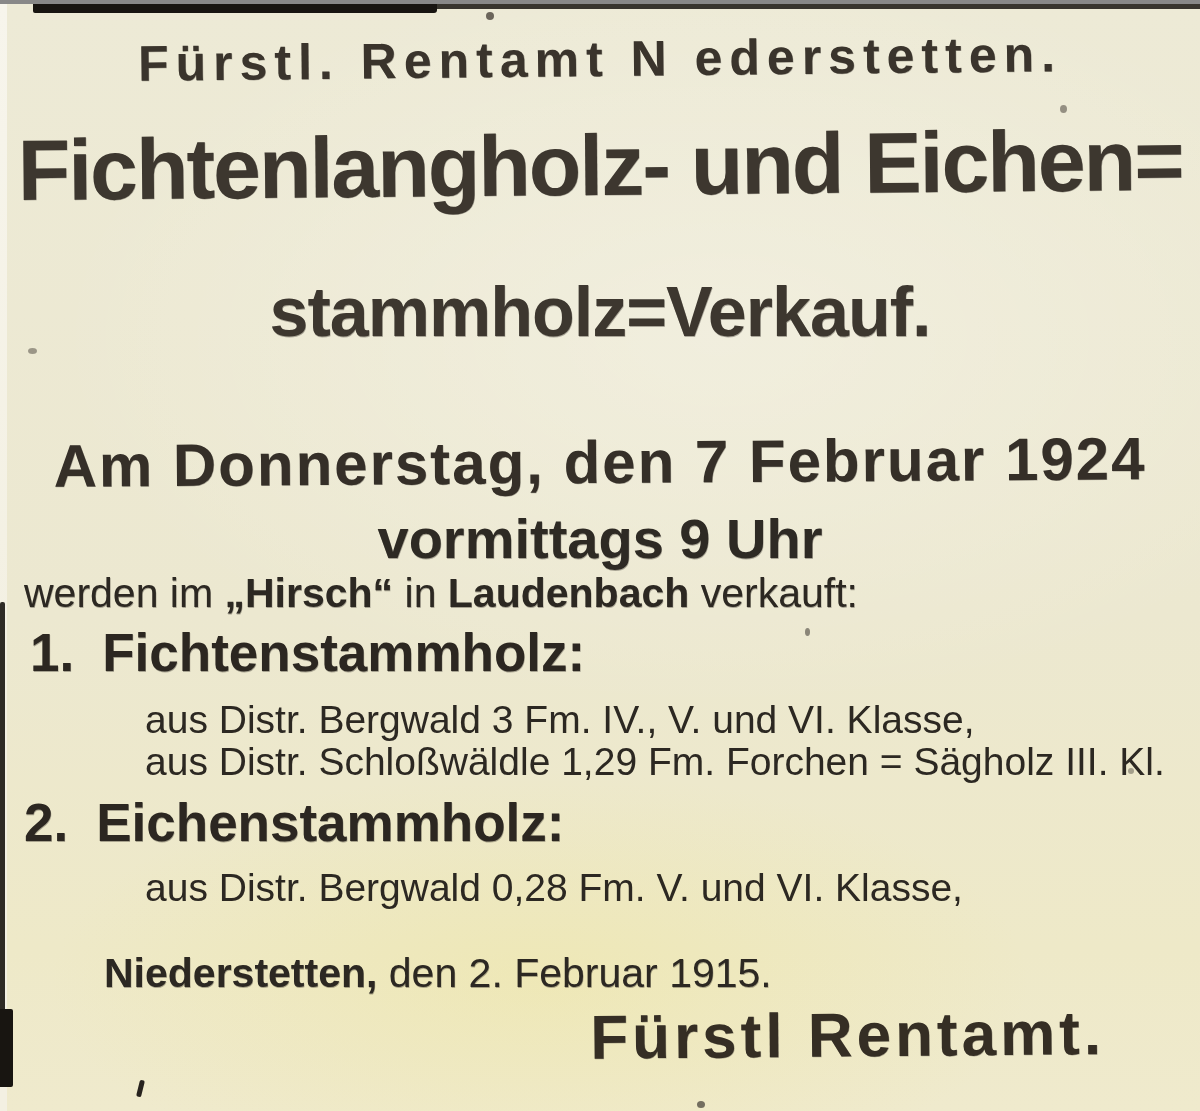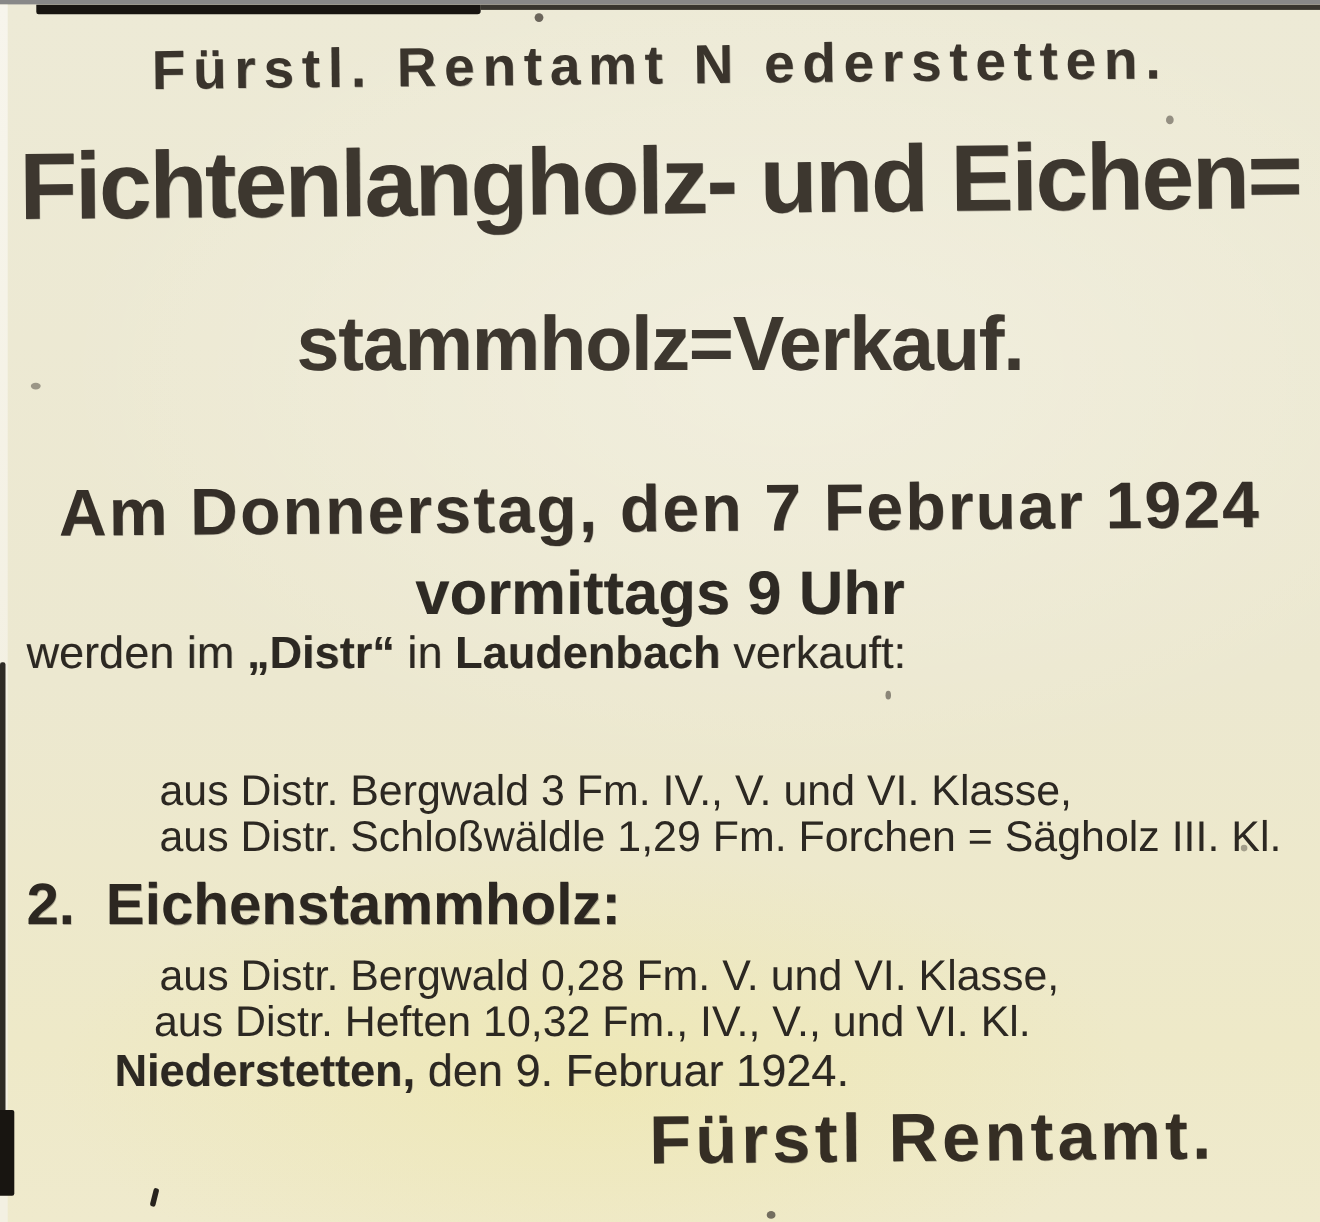--- a/index.html
+++ b/index.html
@@ -79,26 +79,26 @@
   <div class="apostrophe"></div>
 
   <div class="ln masthead">Fürstl. Rentamt N ederstetten.</div>
 
   <div class="ln headline1">Fichtenlangholz- und Eichen=</div>
   <div class="ln headline2">stammholz=Verkauf.</div>
 
   <div class="ln dateline-big">Am Donnerstag, den 7 Februar 1924</div>
   <div class="ln timeline">vormittags 9 Uhr</div>
 
-  <div class="ln intro"><span>werden im </span><b>„Distr“</b><span> in </span><b>Laudenbach</b><span> verkauft:</span></div>
+  <div class="ln intro"><span>werden im </span><b>„Hirsch“</b><span> in </span><b>Laudenbach</b><span> verkauft:</span></div>
 
+  <div class="ln item-head item1-head"><span class="item-num">1.</span><span>Fichtenstammholz:</span></div>
   <div class="ln detail d11">aus Distr. Bergwald 3 Fm. IV., V. und VI. Klasse,</div>
   <div class="ln detail d12">aus Distr. Schloßwäldle 1,29 Fm. Forchen = Sägholz III. Kl.</div>
 
   <div class="ln item-head item2-head"><span class="item-num">2.</span><span>Eichenstammholz:</span></div>
   <div class="ln detail d21">aus Distr. Bergwald 0,28 Fm. V. und VI. Klasse,</div>
-  <div class="ln detail d22">aus Distr. Heften 10,32 Fm., IV., V., und VI. Kl.</div>
 
-  <div class="ln footer-dateline"><b>Niederstetten,</b><span> den 9. Februar 1924.</span></div>
+  <div class="ln footer-dateline"><b>Niederstetten,</b><span> den 2. Februar 1915.</span></div>
 
   <div class="ln signature">Fürstl Rentamt.</div>
 
 </div>
 
 </body></html>

